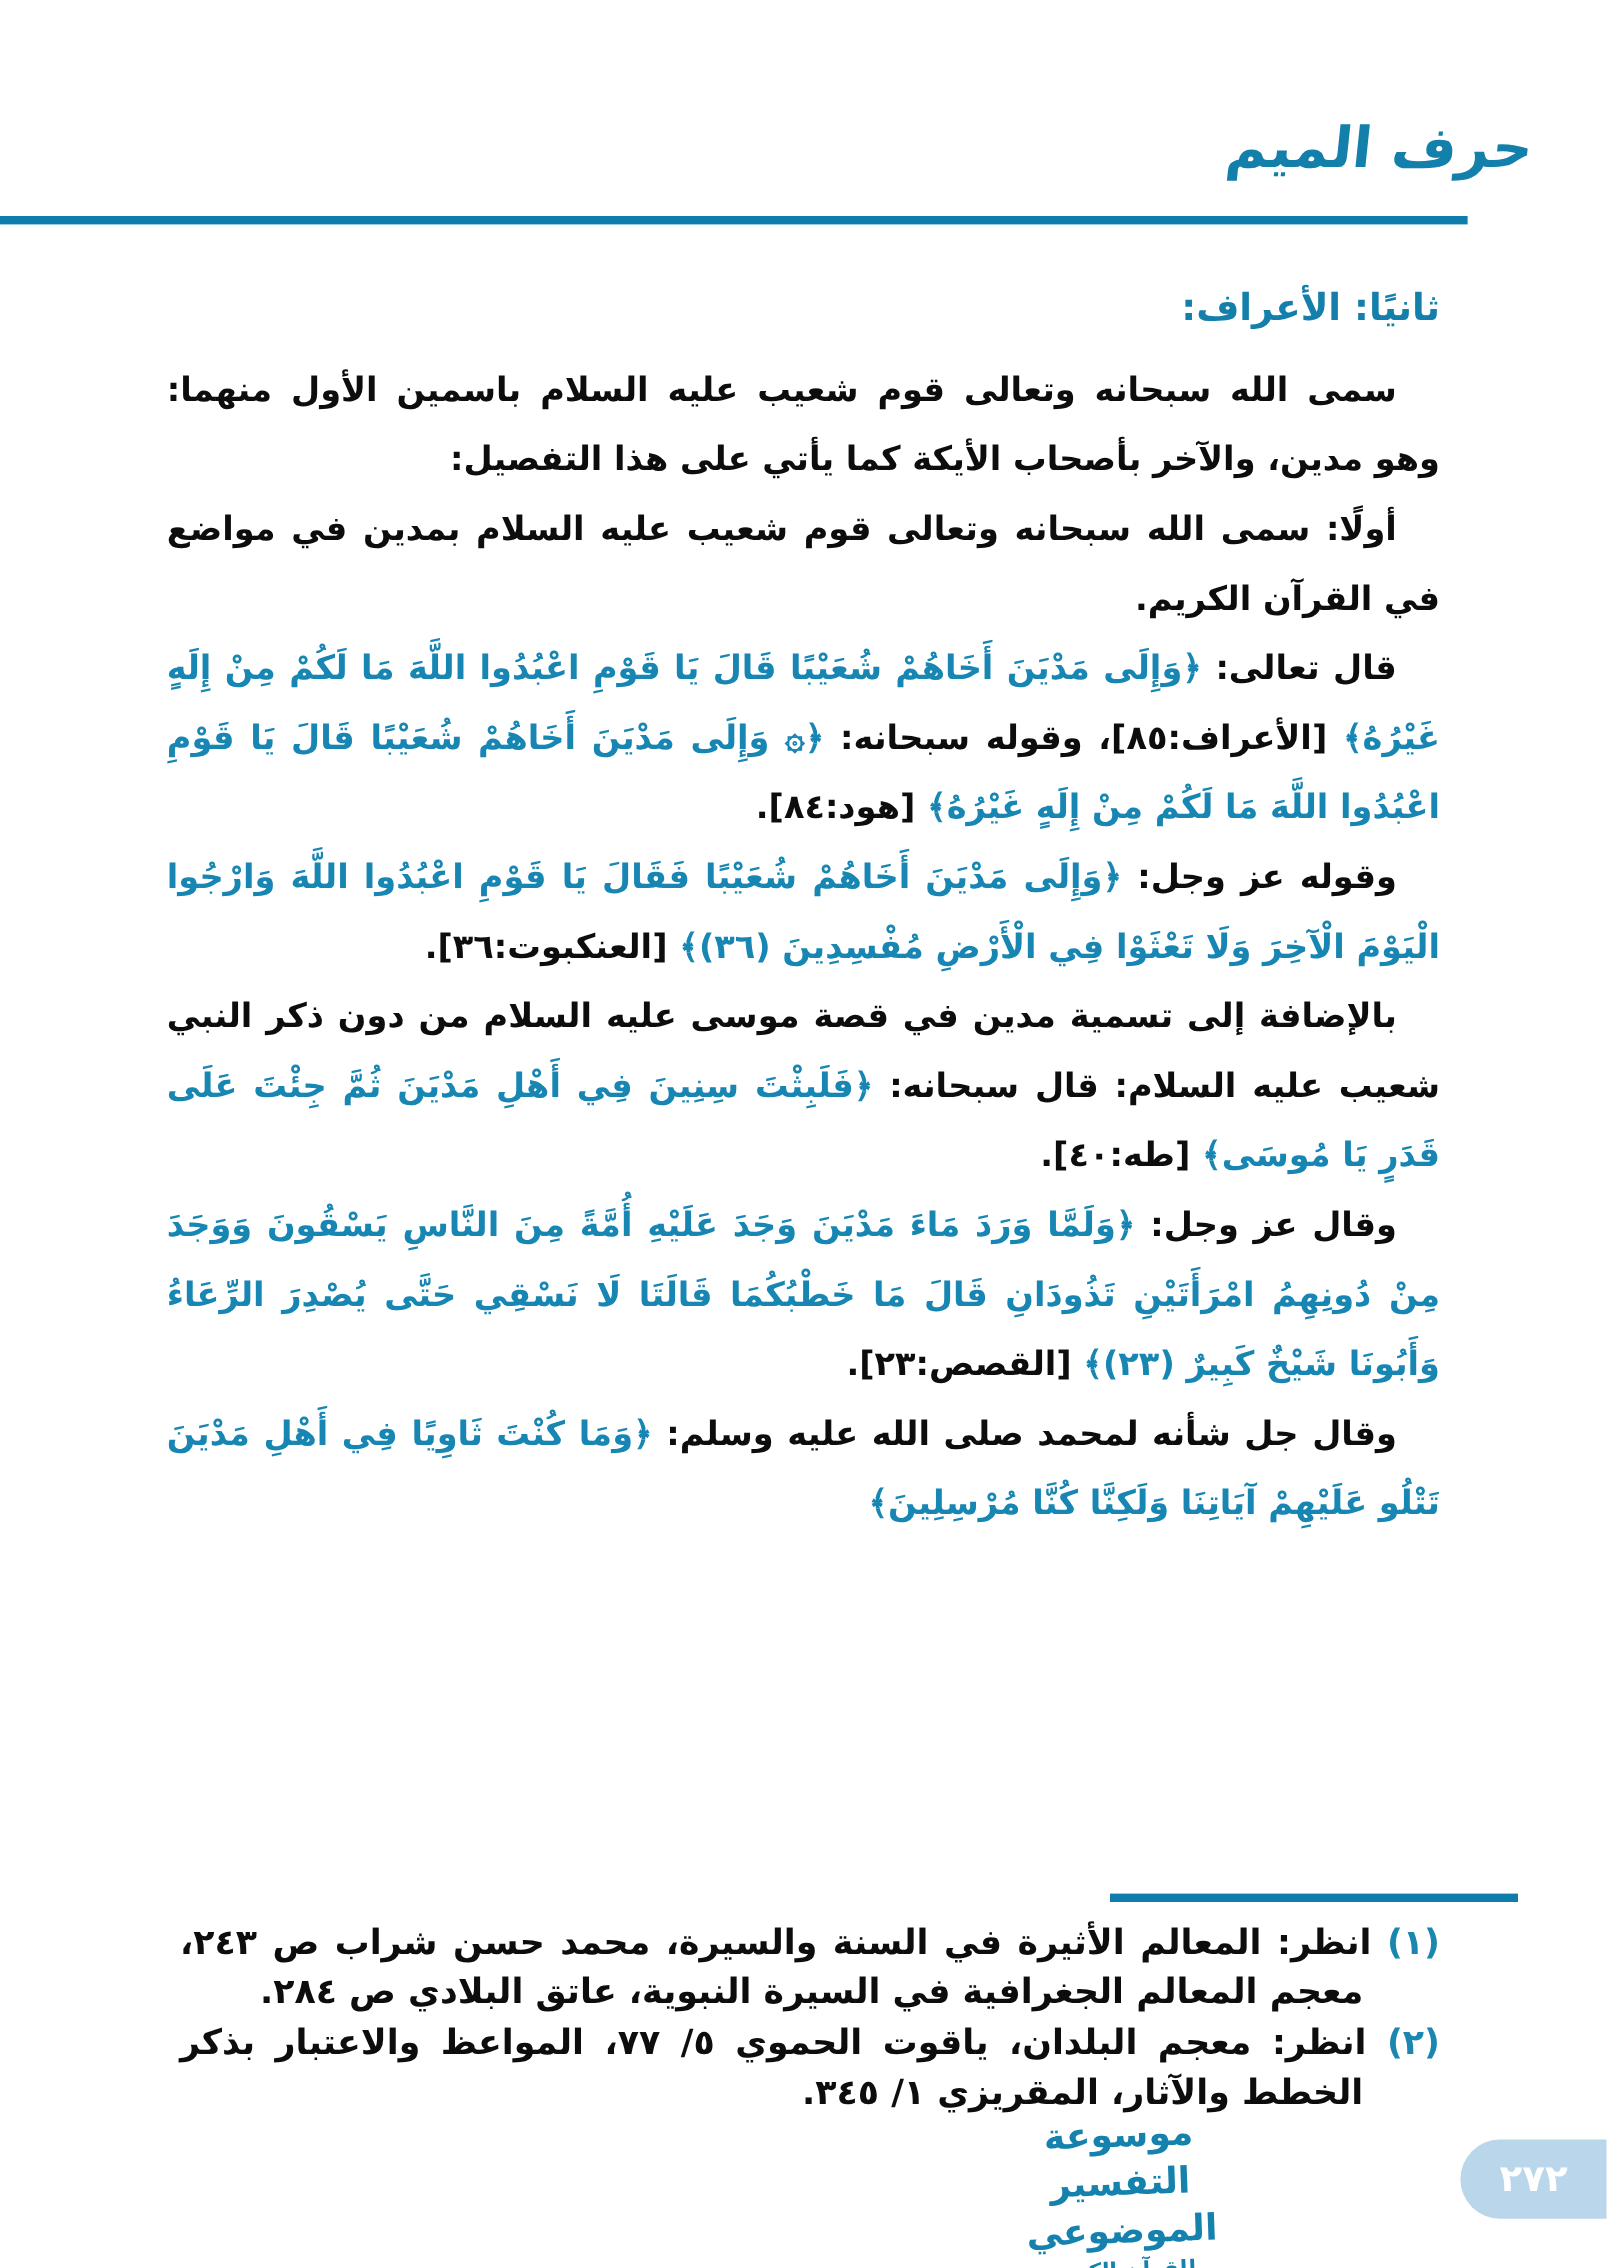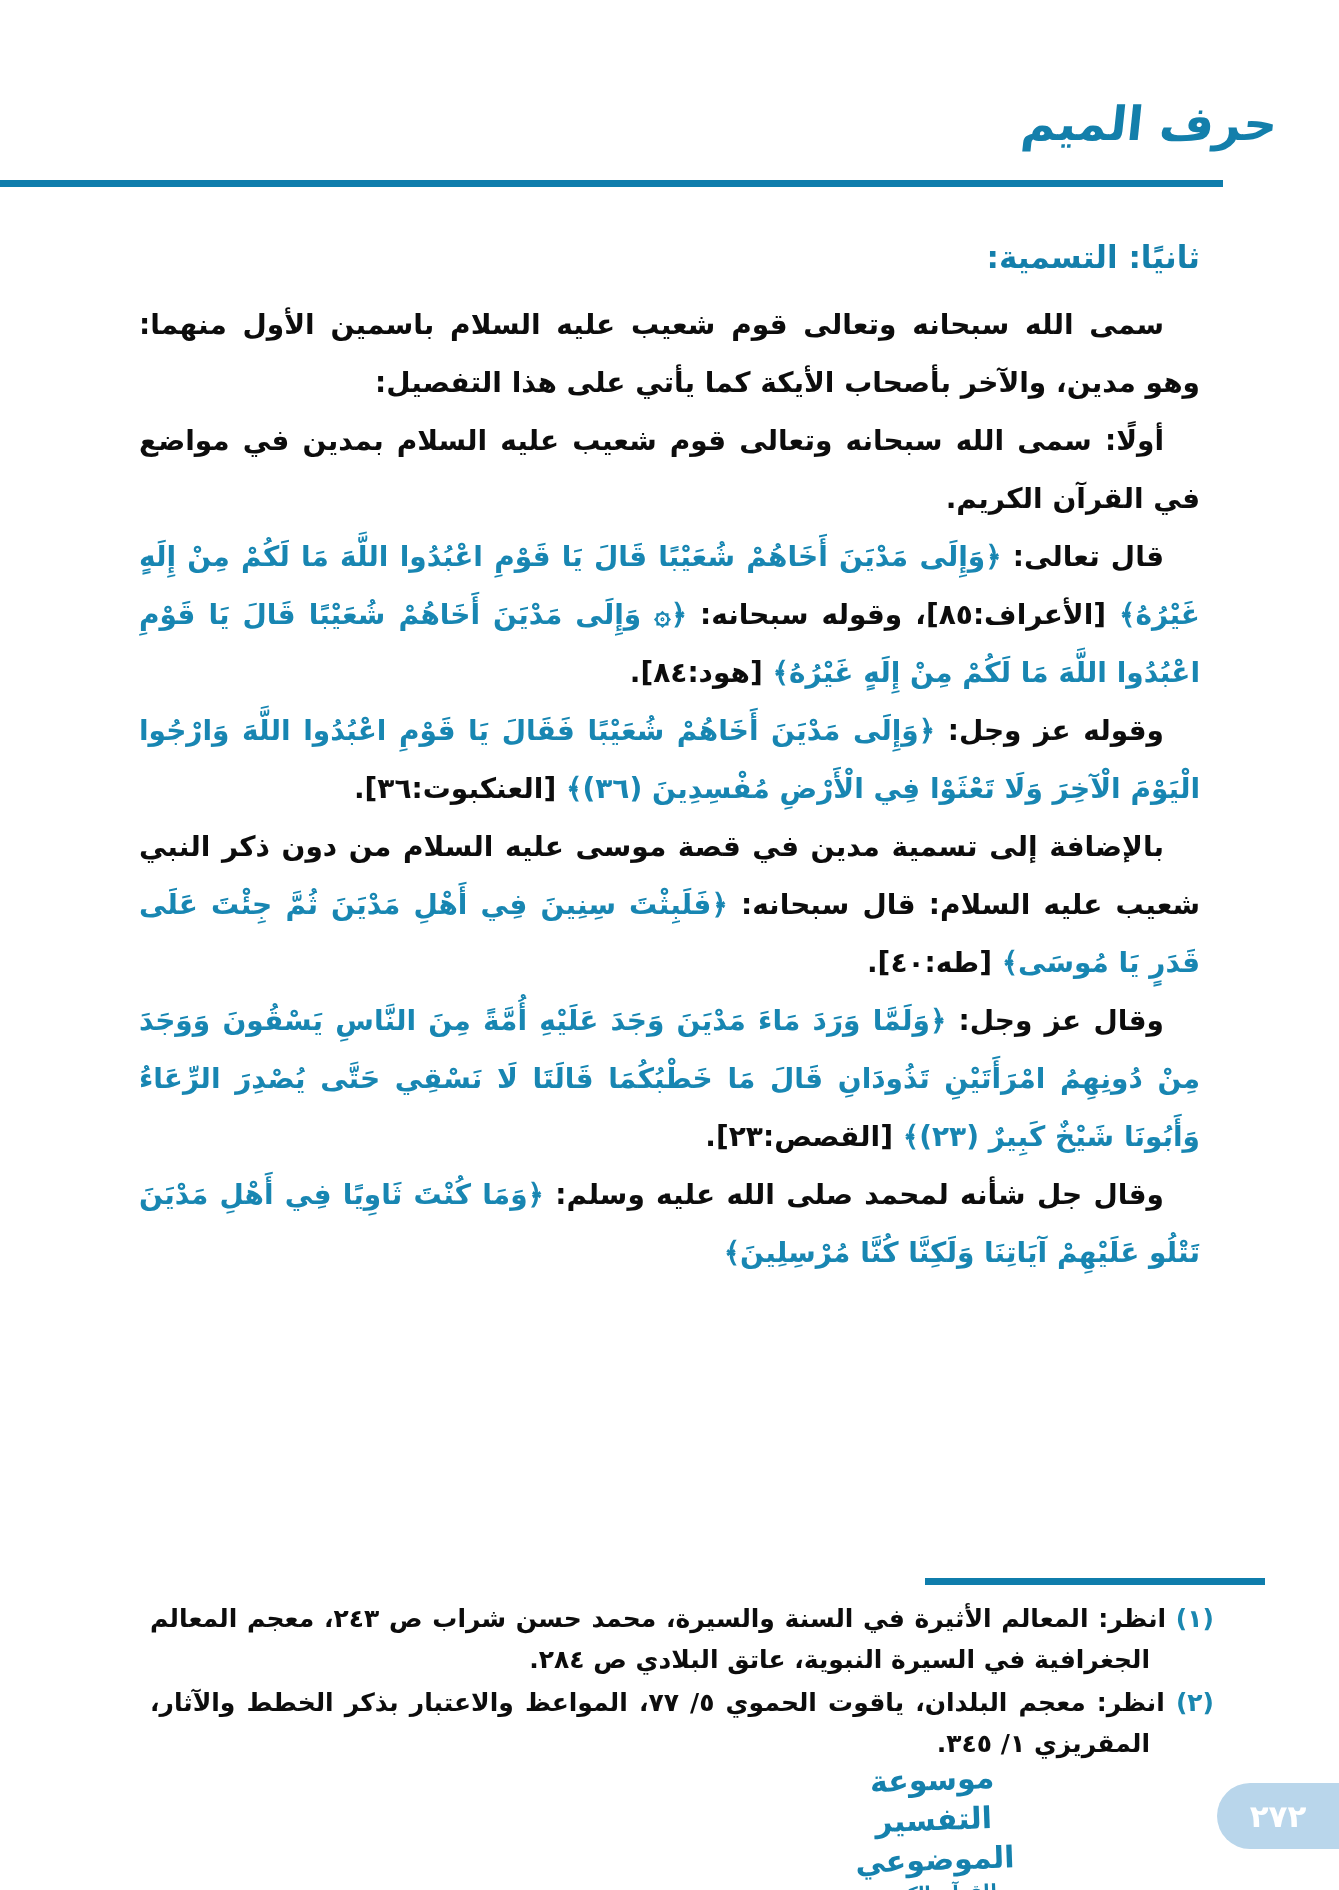--- a/index.html
+++ b/index.html
@@ -48,22 +48,22 @@
     font-size:19px;
     position:relative;top:-14px;
     letter-spacing:1px;
   }
   
   .fn-rule{
     position:absolute;top:1578px;right:74px;width:340px;height:7px;
     background:#0f7dac;
   }
   .footnotes{
-    position:absolute;top:1598px;right:125px;left:150px;
-    font-size:25px;font-weight:700;color:#0d0d0d;
+    position:absolute;top:1598px;right:139px;left:150px;
+    font-size:29px;font-weight:700;color:#0d0d0d;
     line-height:41px;
   }
   .footnote{
     padding-right:64px;
     text-indent:-64px;
     text-align:justify;
     text-align-last:right;
     margin:0 0 2px 0;
   }
   .fn-marker{color:#1a87b0;font-weight:bold;}
@@ -88,21 +88,21 @@
 
 <div class="page">
 
   <div class="header-title">حرف الميم</div>
   <div class="header-rule"></div>
 
   <div class="body">
 
 
 
-    <h2 class="heading">ثانيًا: التسمية:</h2>
+    <h2 class="heading">ثانيًا: الأعراف:</h2>
 
     <p class="para indent"><span>سمى الله سبحانه وتعالى قوم شعيب عليه السلام باسمين الأول منهما: وهو مدين، والآخر بأصحاب الأيكة كما يأتي على هذا التفصيل:</span></p>
 
     <p class="para indent"><span>أولًا: سمى الله سبحانه وتعالى قوم شعيب عليه السلام بمدين في مواضع في القرآن الكريم.</span></p>
 
     <p class="para indent"><span>قال تعالى: </span><span class="quran">﴿وَإِلَى مَدْيَنَ أَخَاهُمْ شُعَيْبًا قَالَ يَا قَوْمِ اعْبُدُوا اللَّهَ مَا لَكُمْ مِنْ إِلَهٍ غَيْرُهُ﴾</span><span> [الأعراف:٨٥]، وقوله سبحانه: </span><span class="quran">﴿۞ وَإِلَى مَدْيَنَ أَخَاهُمْ شُعَيْبًا قَالَ يَا قَوْمِ اعْبُدُوا اللَّهَ مَا لَكُمْ مِنْ إِلَهٍ غَيْرُهُ﴾</span><span> [هود:٨٤].</span></p>
 
     <p class="para indent"><span>وقوله عز وجل: </span><span class="quran">﴿وَإِلَى مَدْيَنَ أَخَاهُمْ شُعَيْبًا فَقَالَ يَا قَوْمِ اعْبُدُوا اللَّهَ وَارْجُوا الْيَوْمَ الْآخِرَ وَلَا تَعْثَوْا فِي الْأَرْضِ مُفْسِدِينَ (٣٦)﴾</span><span> [العنكبوت:٣٦].</span></p>
 
     <p class="para indent"><span>بالإضافة إلى تسمية مدين في قصة موسى عليه السلام من دون ذكر النبي شعيب عليه السلام: قال سبحانه: </span><span class="quran">﴿فَلَبِثْتَ سِنِينَ فِي أَهْلِ مَدْيَنَ ثُمَّ جِئْتَ عَلَى قَدَرٍ يَا مُوسَى﴾</span><span> [طه:٤٠].</span></p>

